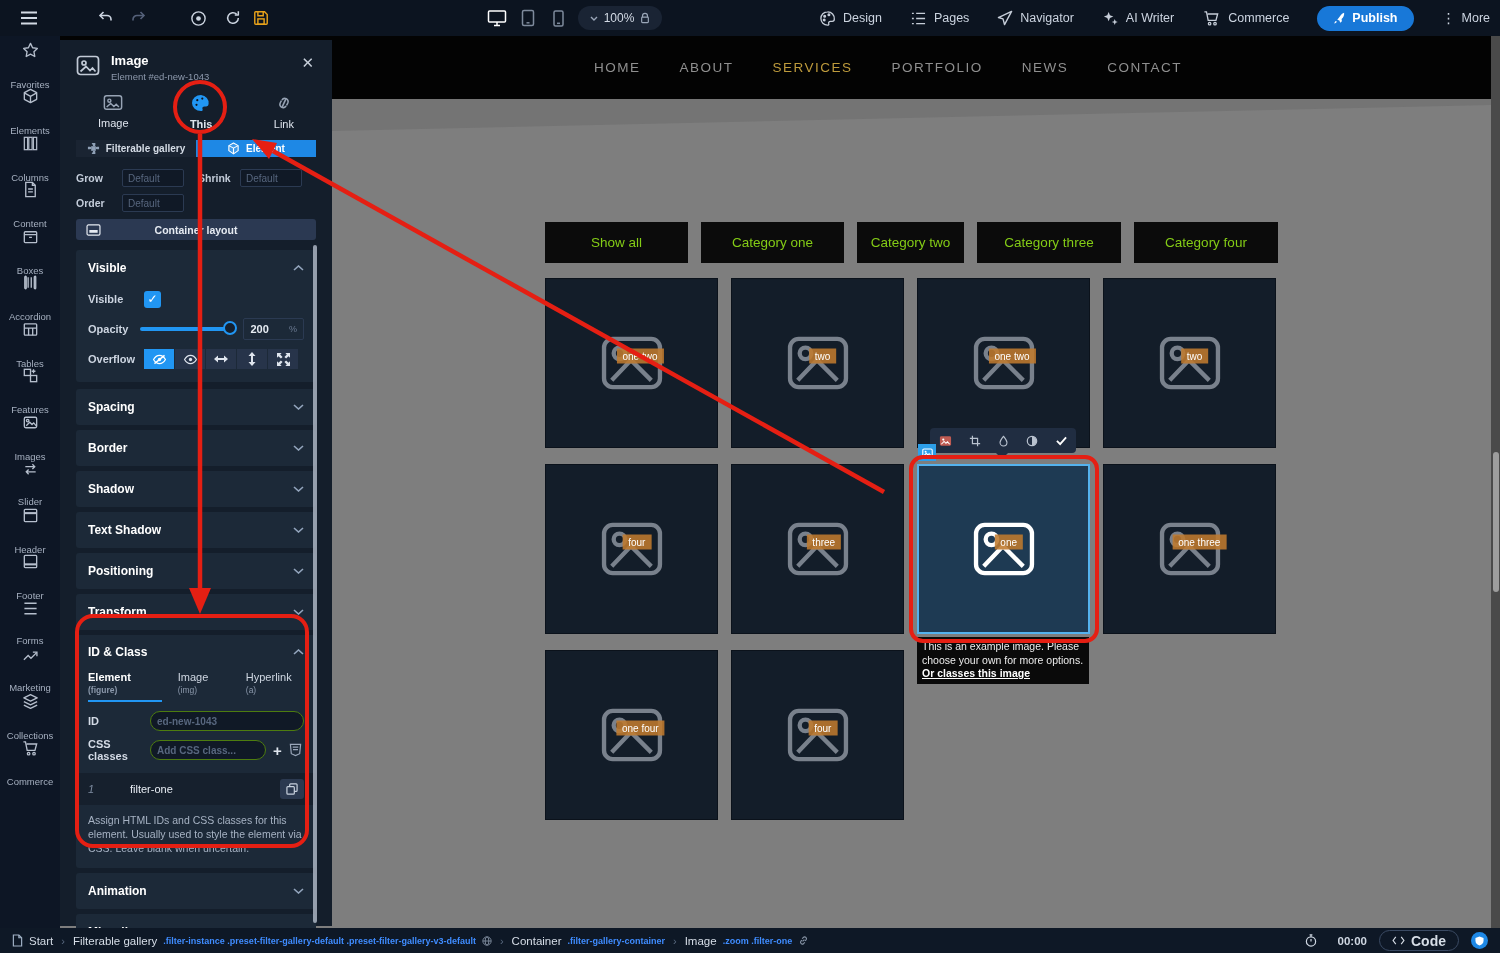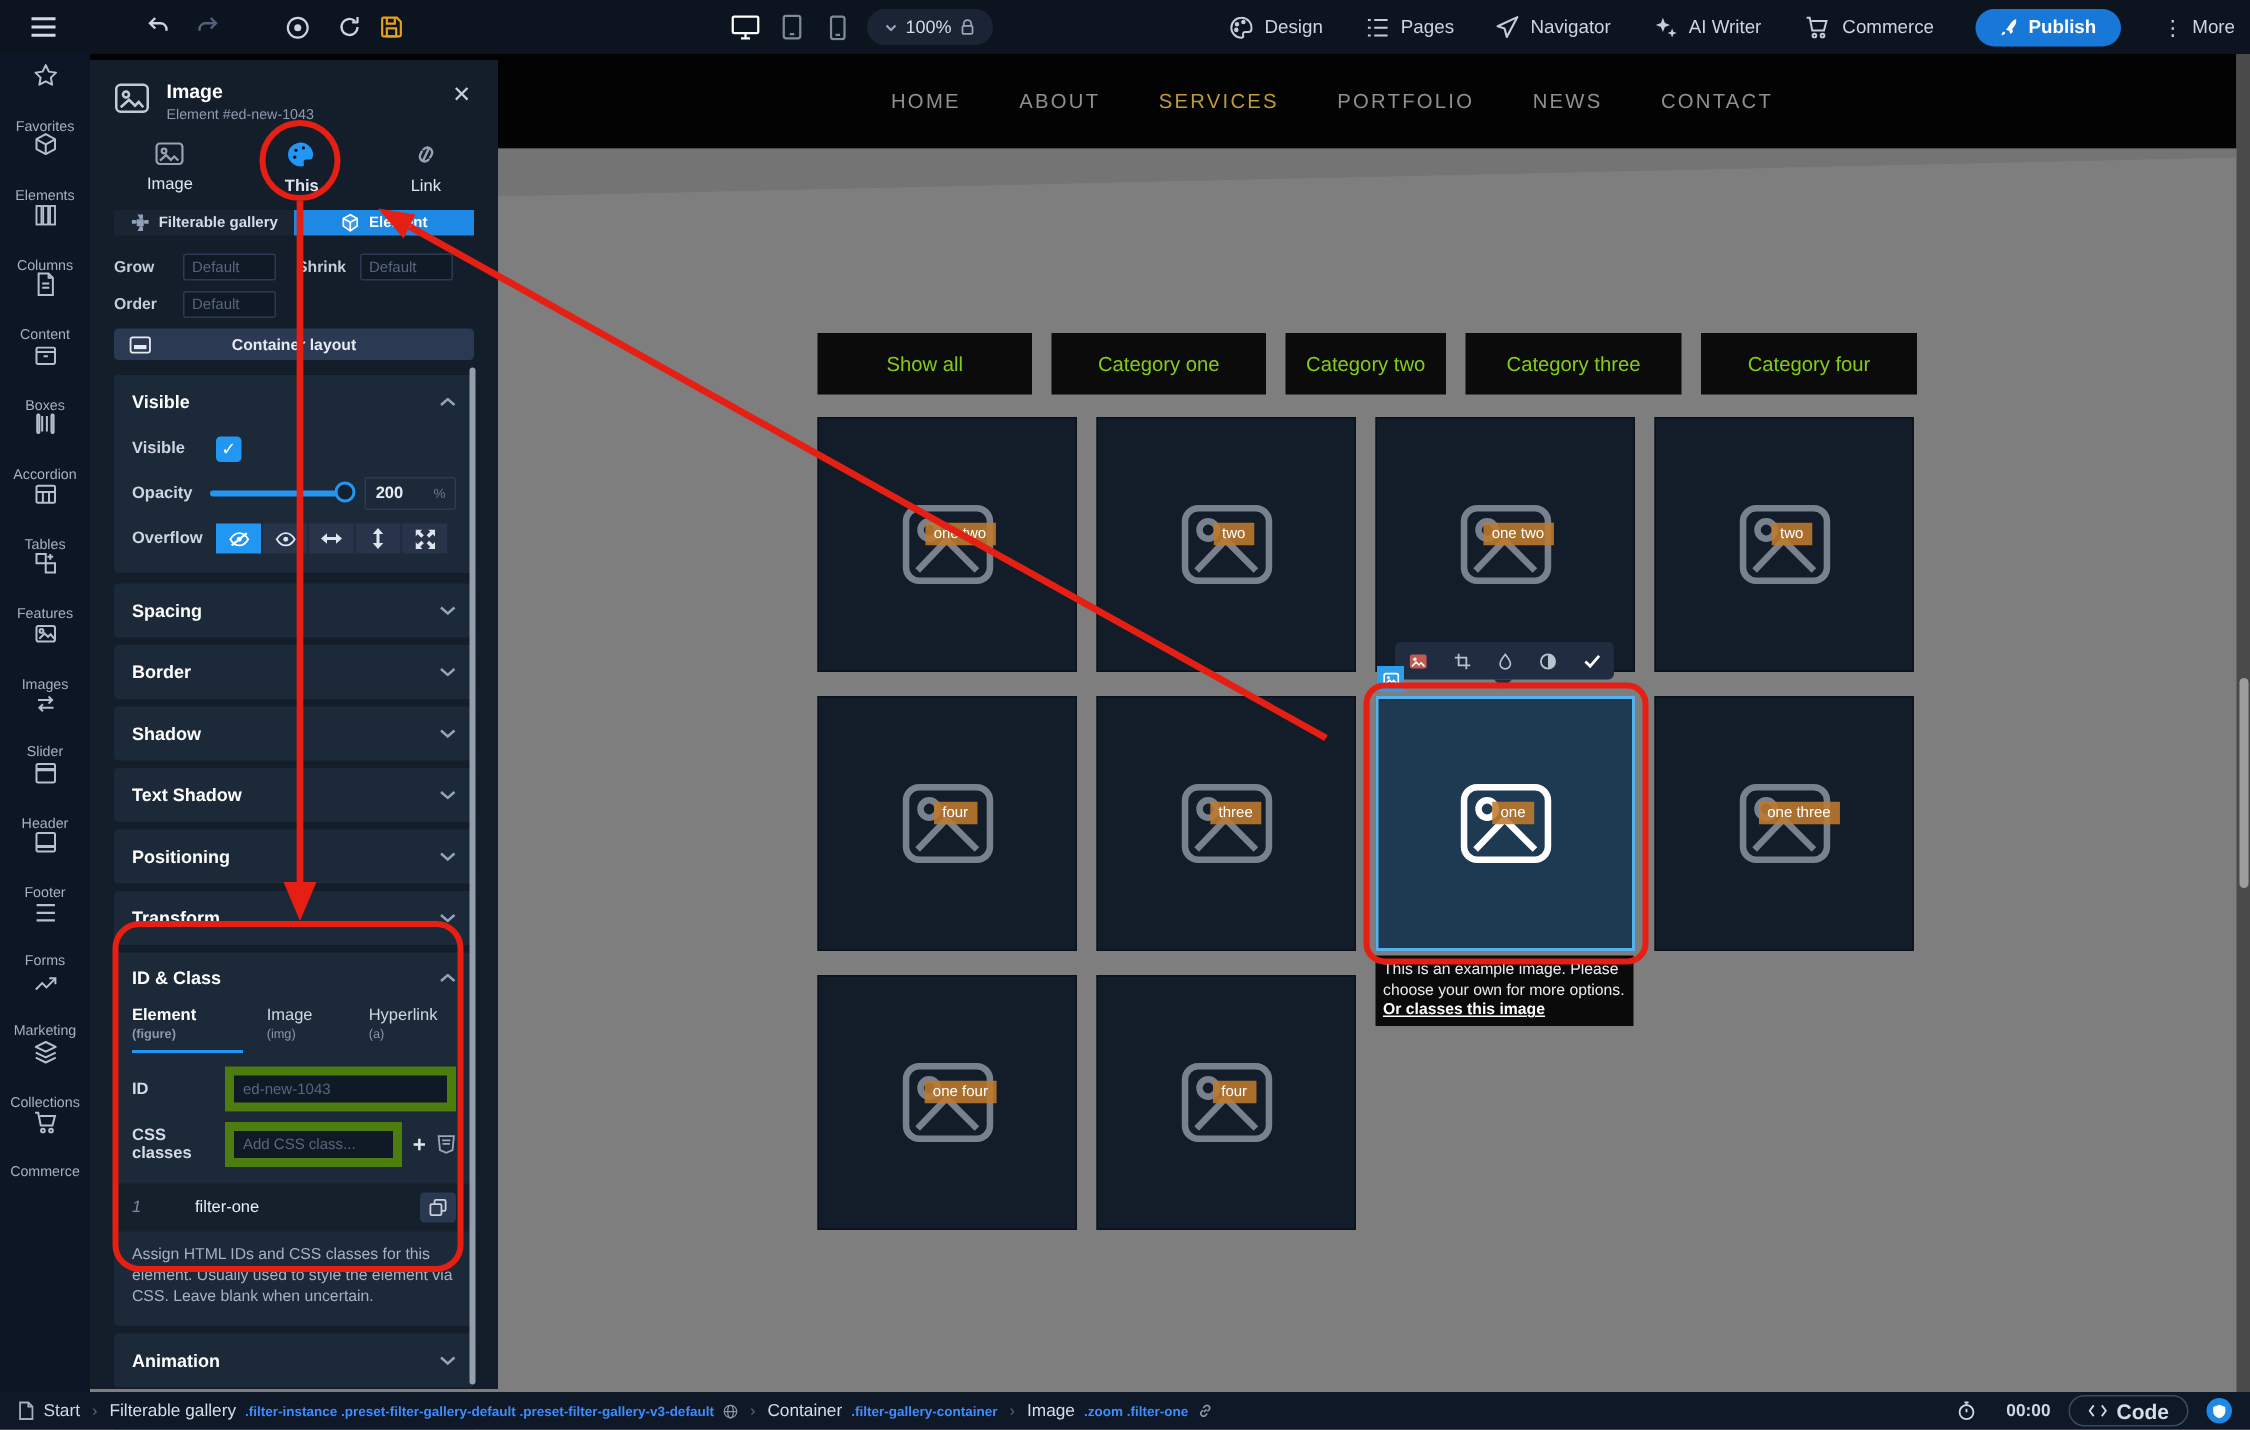--- a/index.html
+++ b/index.html
@@ -92,22 +92,22 @@
   .ovf-group{display:flex;gap:1px;}
   .ovf-btn{width:30px;height:20px;background:#27344a;display:flex;align-items:center;justify-content:center;
            color:#dfe5ee;font-size:12px;cursor:pointer;}
   .ovf-btn.active{background:#2196f3;color:#fff;}
   .idc-tabs{display:flex;gap:16px;margin-top:2px;}
   .idc-tab{font-size:11px;color:#cfd7e2;padding-bottom:5px;cursor:pointer;}
   .idc-tab .sfx{font-size:8.5px;color:#8b98ab;}
   .idc-tab.active{font-weight:bold;color:#fff;border-bottom:2px solid #2196f3;}
   .idc-row{display:flex;align-items:center;margin-top:9px;font-size:11px;color:#d4dbe6;font-weight:bold;}
   .idc-row .ilab{width:62px;}
-  .idc-input{flex:1;height:18px;background:#101926;border:6px solid #4d7c0f;border-radius:0;color:#cfd6e2;
-             font-size:10px;padding:0 6px;font-family:"Liberation Sans",sans-serif;min-width:0;}
+  .idc-input{flex:1;height:18px;background:#101926;border:1px solid #4d7c0f;border-radius:10px;color:#cfd6e2;
+             font-size:10px;padding:0 6px;font-family:"Liberation Sans",sans-serif;min-width:0;font-weight:bold;}
   .idc-input::placeholder{color:#57667e;}
   .plus-btn{margin-left:7px;color:#dfe5ee;font-size:15px;font-weight:bold;cursor:pointer;line-height:1;}
   .css-badge{margin-left:7px;color:#9aa7ba;cursor:pointer;}
   .class-row{margin:11px -12px 0 -12px;background:#16202d;height:32px;display:flex;align-items:center;padding:0 12px;}
   .class-row .idx{width:28px;color:#7d8ba0;font-style:italic;font-size:11px;}
   .class-row .cname{flex:1;color:#e8edf4;font-size:11px;padding-left:14px;}
   .copy-btn{width:24px;height:20px;background:#2b3950;border-radius:3px;display:flex;align-items:center;
             justify-content:center;color:#c7d0dd;cursor:pointer;}
   .idc-help{padding:9px 0 12px 0;font-size:10.5px;line-height:1.32;color:#a6b2c3;}
   

